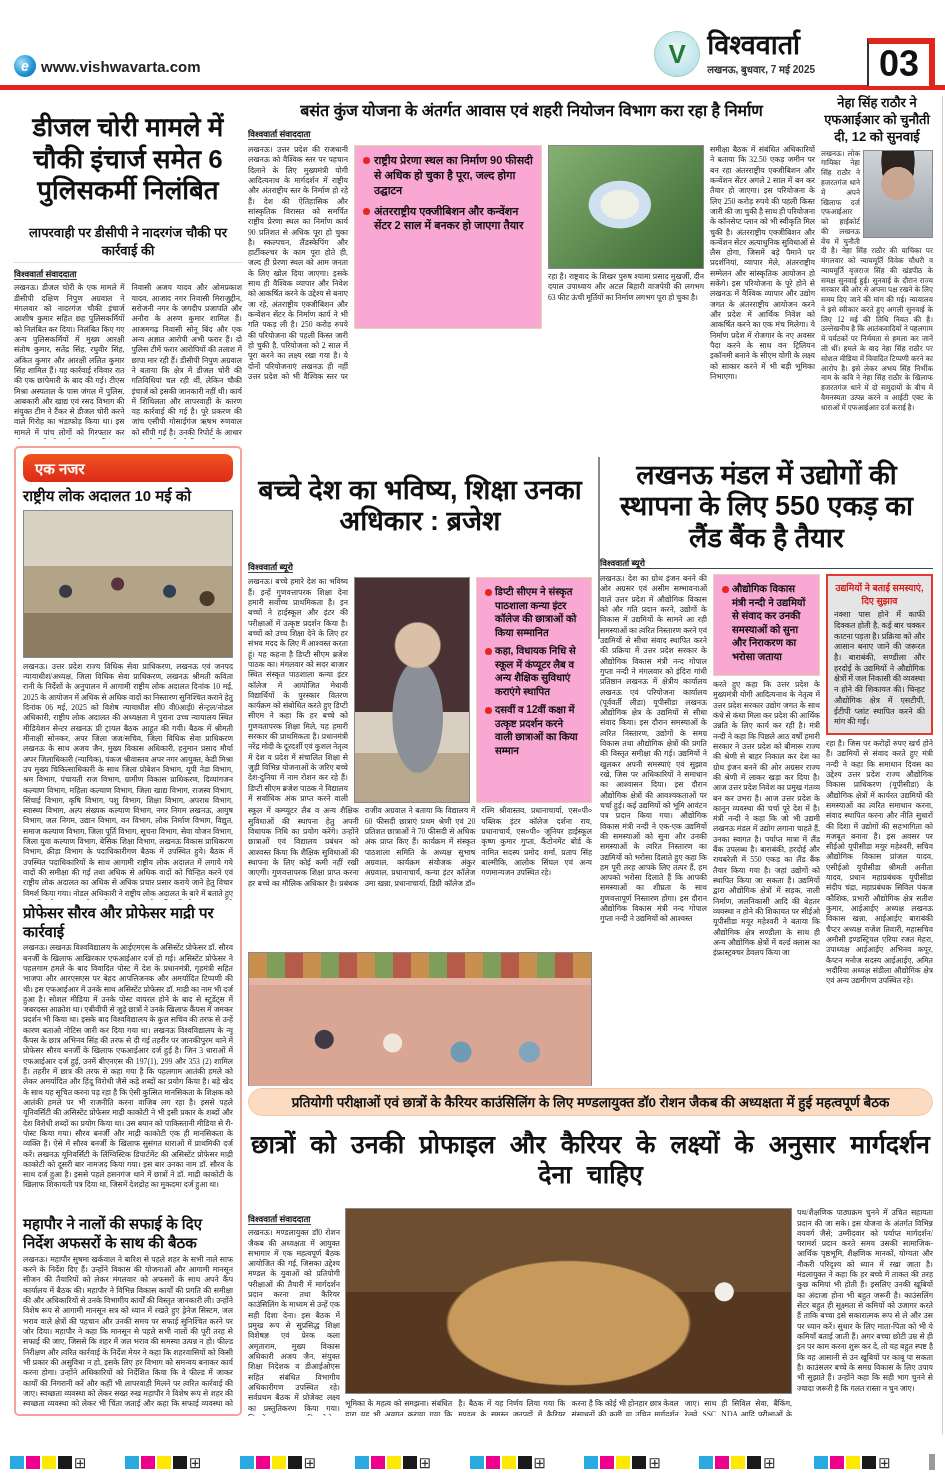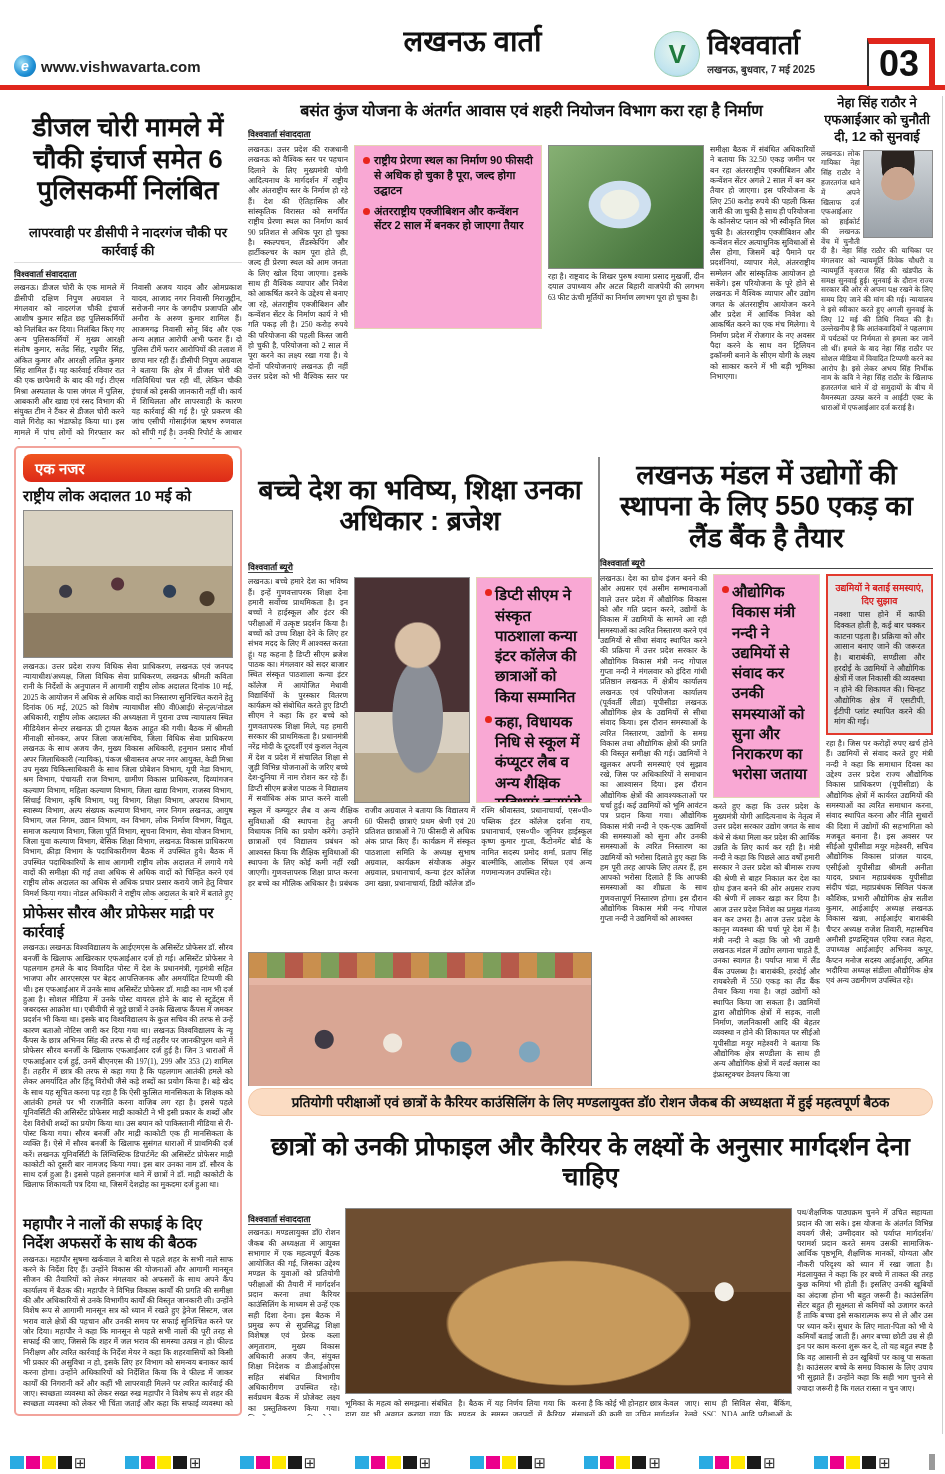--- a/index.html
+++ b/index.html
@@ -41,21 +41,21 @@
   .h-lg{font-size:27px;font-weight:800;line-height:1.18;text-align:center;}
   .h-md{font-size:15px;font-weight:800;line-height:1.25;}
   .h-news{font-size:13px;font-weight:800;line-height:1.3;text-align:center;}
   
   .pinkbox{border:2px solid #f2a39b;border-radius:5px;margin-top:6px;padding:6px 7px;flex:1;overflow:hidden;}
   .eklabel{background:linear-gradient(180deg,#f0541f,#dd2a18);color:#fff;font-size:15px;font-weight:800;
            border-radius:8px;padding:4px 12px;margin-bottom:5px;}
   .hbox{background:#f9a8d4;border:1px solid #e3d5b2;padding:7px 8px;overflow:hidden;}
   .hbox .bullet{position:relative;padding-left:11px;font-size:11px;font-weight:800;line-height:1.35;margin-bottom:6px;}
   .hbox .bullet::before{content:"";position:absolute;left:0;top:4px;width:7px;height:7px;border-radius:50%;background:#e8251c;}
-  .hbox.small .bullet{font-size:15px;padding-left:10px;margin-bottom:5px;}
+  .hbox.small .bullet{font-size:10px;padding-left:10px;margin-bottom:5px;}
   .redbox{border:2px solid #e23a2e;padding:5px 6px;overflow:hidden;background:#e5e5e5;}
   .redbox .rh{color:#d61f1f;font-size:9.3px;font-weight:800;text-align:center;margin-bottom:3px;}
   .redbox .body{font-size:8px;}
   .strip{background:#fbdcc3;border:1px solid #f3c6a4;border-radius:15px;text-align:center;
          font-size:13.5px;font-weight:800;padding:4px 6px;margin-bottom:4px;}
   
   .photo{border:1px solid #8a8a8a;background:#ccc;overflow:hidden;}
   .ph-meeting{background:
       radial-gradient(circle at 20% 55%,#3a3a46 0 6px,transparent 7px),
       radial-gradient(circle at 45% 50%,#56323a 0 6px,transparent 7px),
@@ -130,21 +130,20 @@
 </head>
 <body>
 
 <div class="page">
 
   <header class="hdr">
     <div class="web">
       <span class="globe">e</span>
       <span>www.vishwavarta.com</span>
     </div>
-    <div class="section-title">लखनऊ वार्ता</div>
     <div class="brand">
       <div class="logo">
           <span>V</span>
         </div>
       <div>
         <div class="brand-name">विश्ववार्ता</div>
         <div class="dateline">लखनऊ,  बुधवार, 7 मई 2025</div>
       </div>
     </div>
     <div class="pageno-box"><span>03</span></div>
@@ -255,21 +254,21 @@
                 <div class="body">रहा है। जिस पर करोड़ों रुपए खर्च होने हैं। उद्यमियों से संवाद करते हुए मंत्री नन्दी ने कहा कि समाधान दिवस का उद्देश्य उत्तर प्रदेश राज्य औद्योगिक विकास प्राधिकरण (यूपीसीडा) के औद्योगिक क्षेत्रों में कार्यरत उद्यमियों की समस्याओं का त्वरित समाधान करना, संवाद स्थापित करना और नीति सुधारों की दिशा में उद्योगों की सहभागिता को मजबूत बनाना है। इस अवसर पर सीईओ यूपीसीडा मयूर महेश्वरी, सचिव औद्योगिक विकास प्रांजल यादव, एसीईओ यूपीसीडा श्रीमती अनीता यादव, प्रधान महाप्रबंधक यूपीसीडा संदीप चंद्रा, महाप्रबंधक सिविल पंकज कौशिक, प्रभारी औद्योगिक क्षेत्र सतीश कुमार, आईआईए अध्यक्ष लखनऊ विकास खन्ना, आईआईए बाराबंकी चैप्टर अध्यक्ष राजेश तिवारी, महासचिव अमौसी इण्डस्ट्रियल एरिया रजत मेहरा, उपाध्यक्ष आईआईए अभिनव कपूर, कैप्टन मनोज सदस्य आईआईए, अमित भदौरिया अध्यक्ष संडीला औद्योगिक क्षेत्र एवं अन्य उद्यमीगण उपस्थित रहे।</div>
               </div>
             </div>
           </article>
         </div>
       </div>
 
       <div class="band3">
         <div class="strip">प्रतियोगी परीक्षाओं एवं छात्रों के कैरियर काउंसिलिंग के लिए मण्डलायुक्त डॉ0 रोशन जैकब की अध्यक्षता में हुई महत्वपूर्ण बैठक</div>
         <article>
-          <h1 class="h-lg" style="font-size:25px;">छात्रों को उनकी प्रोफाइल और कैरियर के लक्ष्यों के अनुसार मार्गदर्शन देना चाहिए</h1>
+          <h1 class="h-lg" style="font-size:25px;font-family:Liberation Mono, monospace;">छात्रों को उनकी प्रोफाइल और कैरियर के लक्ष्यों के अनुसार मार्गदर्शन देना चाहिए</h1>
           <div class="car-grid">
             <div class="car-left">
               <span class="byline">विश्ववार्ता संवाददाता</span>
               <div class="body" style="height:236px;">लखनऊ। मण्डलायुक्त डॉ0 रोशन जैकब की अध्यक्षता में आयुक्त सभागार में एक महत्वपूर्ण बैठक आयोजित की गई, जिसका उद्देश्य मण्डल के युवाओं को प्रतियोगी परीक्षाओं की तैयारी में मार्गदर्शन प्रदान करना तथा कैरियर काउंसिलिंग के माध्यम से उन्हें एक सही दिशा देना। इस बैठक में प्रमुख रूप से सुप्रसिद्ध शिक्षा विशेषज्ञ एवं प्रेरक कला अमृताराम, मुख्य विकास अधिकारी अजय जैन, संयुक्त शिक्षा निदेशक व डीआईओएस सहित संबंधित विभागीय अधिकारीगण उपस्थित रहे। सर्वप्रथम बैठक में प्रोजेक्ट लक्ष्य का प्रस्तुतिकरण किया गया। जिसमें बताया गया कि प्रोजेक्ट लक्ष्य के द्वारा सभी माध्यमिक सरकारी स्कूलों में (कक्षा 9-12वीं) के छात्रों को कैरियर मार्गदर्शन सेवा प्रदान करना है। छात्रों को शैक्षिक और करियर विकल्पों की जानकारी देना, शिक्षकः कैरियर मार्गदर्शन में उनकी भूमिका की पहचान करना, अभिभावकः छात्रों के कैरियर मार्गदर्शन में उनकी</div>
             </div>
             <div class="photo ph-conf car-photo"></div>
             <div class="body car-bottom">
               <span>भूमिका के महत्व को समझना। संबंधित द्वारा यह भी अवगत कराया गया कि आई०सी०एस संस्था द्वारा जनपद उन्नाव के 20 माध्यमिक विद्यालयों का चयन किया गया है। आई०सी०एस कैरियर व जी०पी०एस एप में पंजीकरण निःशुल्क है। बैठक में यह निर्णय लिया गया कि मण्डल के समस्त जनपदों में कैरियर काउंसिलिंग शिविर आयोजित किए जाएंगे, जिनमें</span>
               <span> </span>
               <span>विशेषज्ञ मार्गदर्शन प्रदान करेंगे। मण्डलायुक्त ने इस अवसर पर कहा कि हमारा उद्देश्य यह सुनिश्चित करना है कि कोई भी होनहार छात्र केवल संसाधनों की कमी या उचित मार्गदर्शन के अभाव में पीछे न रह जाए। मण्डलायुक्त ने निर्देशित किया कि हर जनपद में चयनित विद्यालयों/कॉलेजों में कैरियर काउंसिलिंग सत्र आयोजित किए जाए। साथ ही सिविल सेवा,</span>

